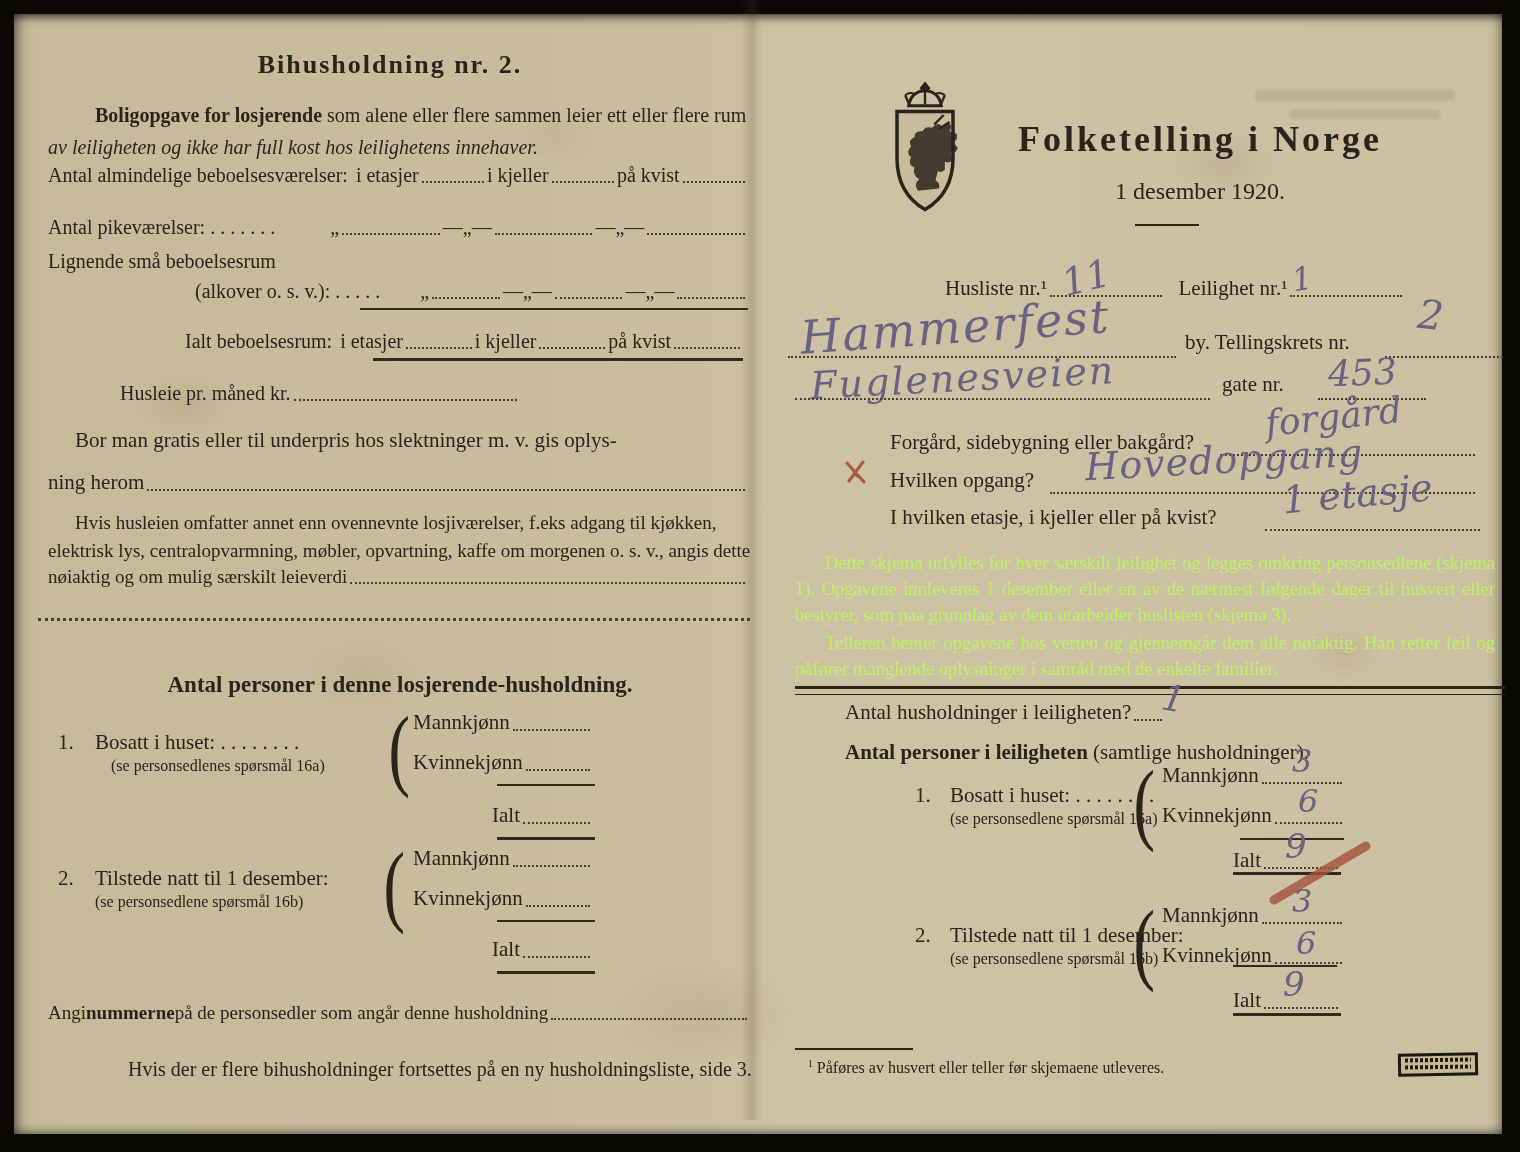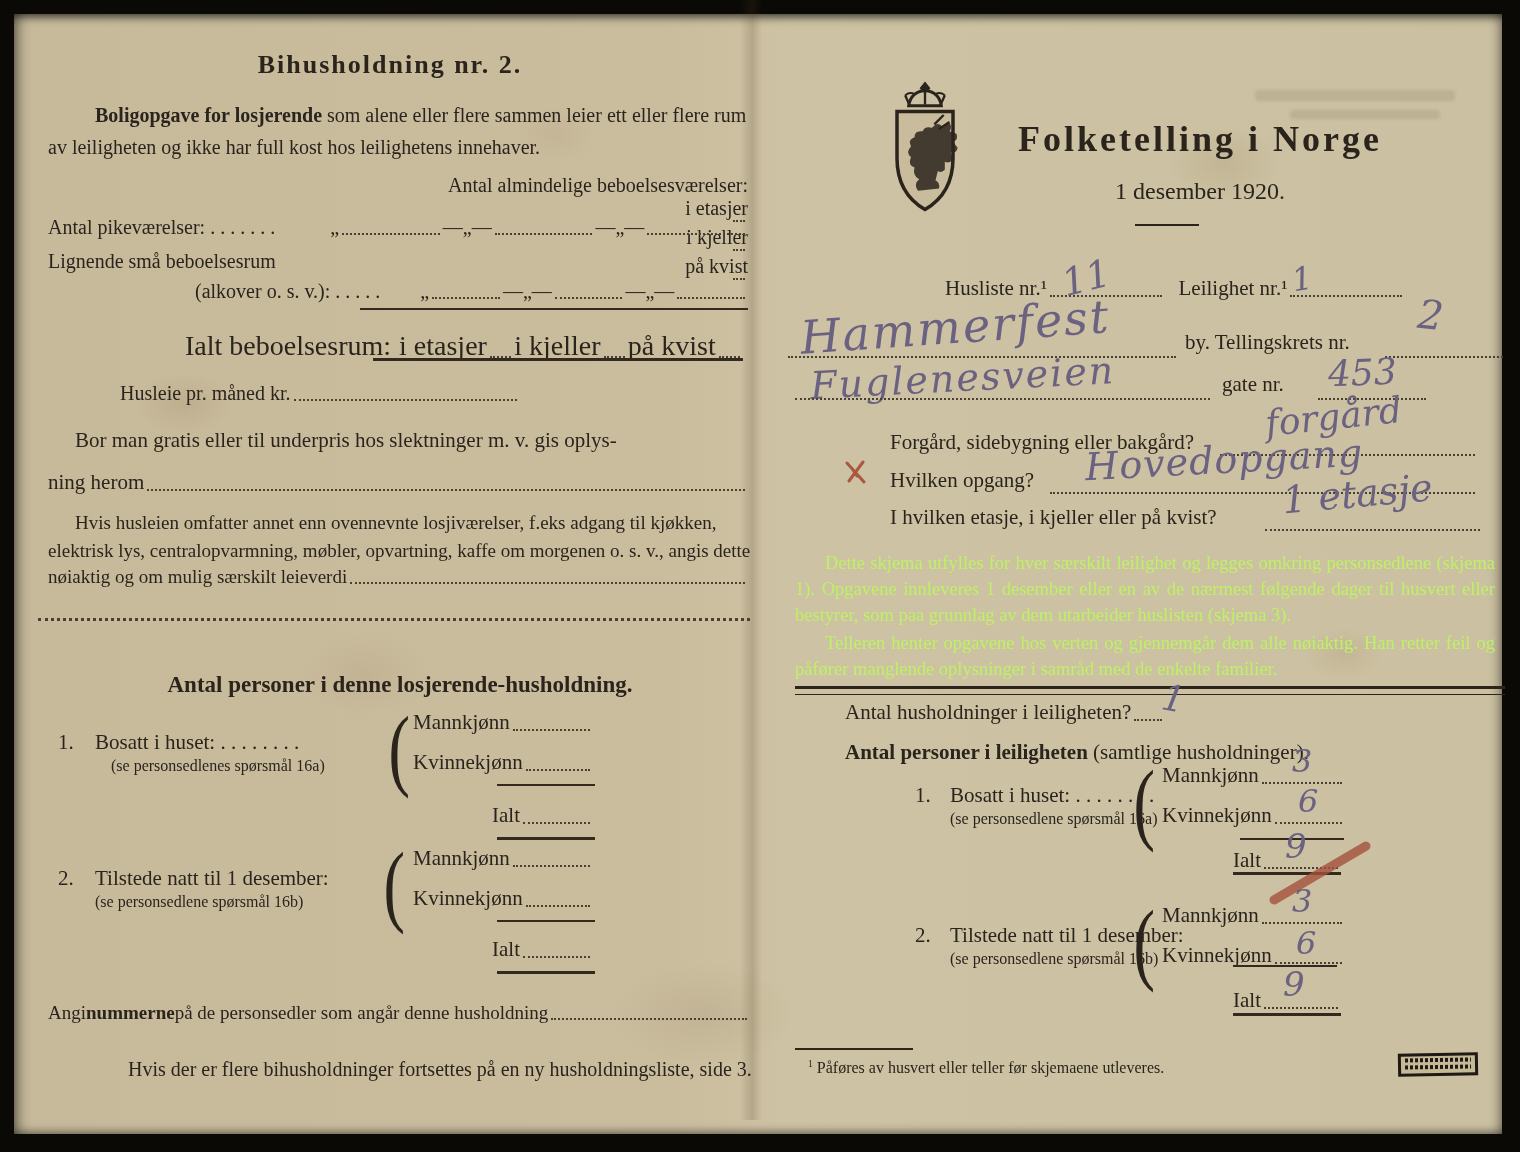--- a/index.html
+++ b/index.html
@@ -40,23 +40,23 @@
 <div class="scan">
   <div class="paper"></div>
   <div class="crease"></div>
 
   <div class="ghost" style="left:1255px;top:90px;width:200px;height:11px;"></div>
   <div class="ghost" style="left:1290px;top:110px;width:150px;height:9px;"></div>
 
   <div class="abs t b" style="left:140px;top:50px;width:500px;text-align:center;font-size:26px;letter-spacing:2px;">Bihusholdning nr. 2.</div>
 
   <div class="abs t" style="left:95px;top:104px;font-size:20px;"><span class="b">Boligopgave for losjerende</span><span> som alene eller flere sammen leier ett eller flere rum</span></div>
-  <div class="abs t" style="left:48px;top:136px;font-size:20px;">av leiligheten og ikke har full kost hos leilighetens innehaver.</div>
-
-  <div class="abs row" style="left:48px;top:174px;width:700px;font-size:20px;flex-direction:column;">
+  <div class="abs t" style="left:48px;top:136px;font-size:20px;font-style:italic;">av leiligheten og ikke har full kost hos leilighetens innehaver.</div>
+
+  <div class="abs row" style="left:48px;top:164px;width:700px;font-size:20px;">
     <span class="lbl">Antal almindelige beboelsesværelser:</span>
     <span class="lbl" style="margin-left:8px;">i etasjer</span>
     <span class="dots"></span>
     <span class="lbl">i kjeller</span>
     <span class="dots"></span>
     <span class="lbl">på kvist</span>
     <span class="dots"></span>
   </div>
 
   <div class="abs row" style="left:48px;top:216px;width:700px;font-size:20px;">
@@ -77,21 +77,21 @@
     <span style="flex:0 0 40px;"></span>
     <span class="lbl">„</span>
     <span class="dots"></span>
     <span class="lbl">—„—</span>
     <span class="dots"></span>
     <span class="lbl">—„—</span>
     <span class="dots"></span>
   </div>
   <div class="abs" style="left:360px;top:308px;width:388px;border-bottom:2px solid #33291e;"></div>
 
-  <div class="abs row" style="left:185px;top:330px;width:558px;font-size:28px;">
+  <div class="abs row" style="left:185px;top:330px;width:558px;font-size:20px;">
     <span class="lbl">Ialt beboelsesrum:</span>
     <span class="lbl" style="margin-left:8px;">i etasjer</span>
     <span class="dots"></span>
     <span class="lbl">i kjeller</span>
     <span class="dots"></span>
     <span class="lbl">på kvist</span>
     <span class="dots"></span>
   </div>
   <div class="abs" style="left:373px;top:358px;width:370px;border-bottom:3px solid #33291e;"></div>
 

